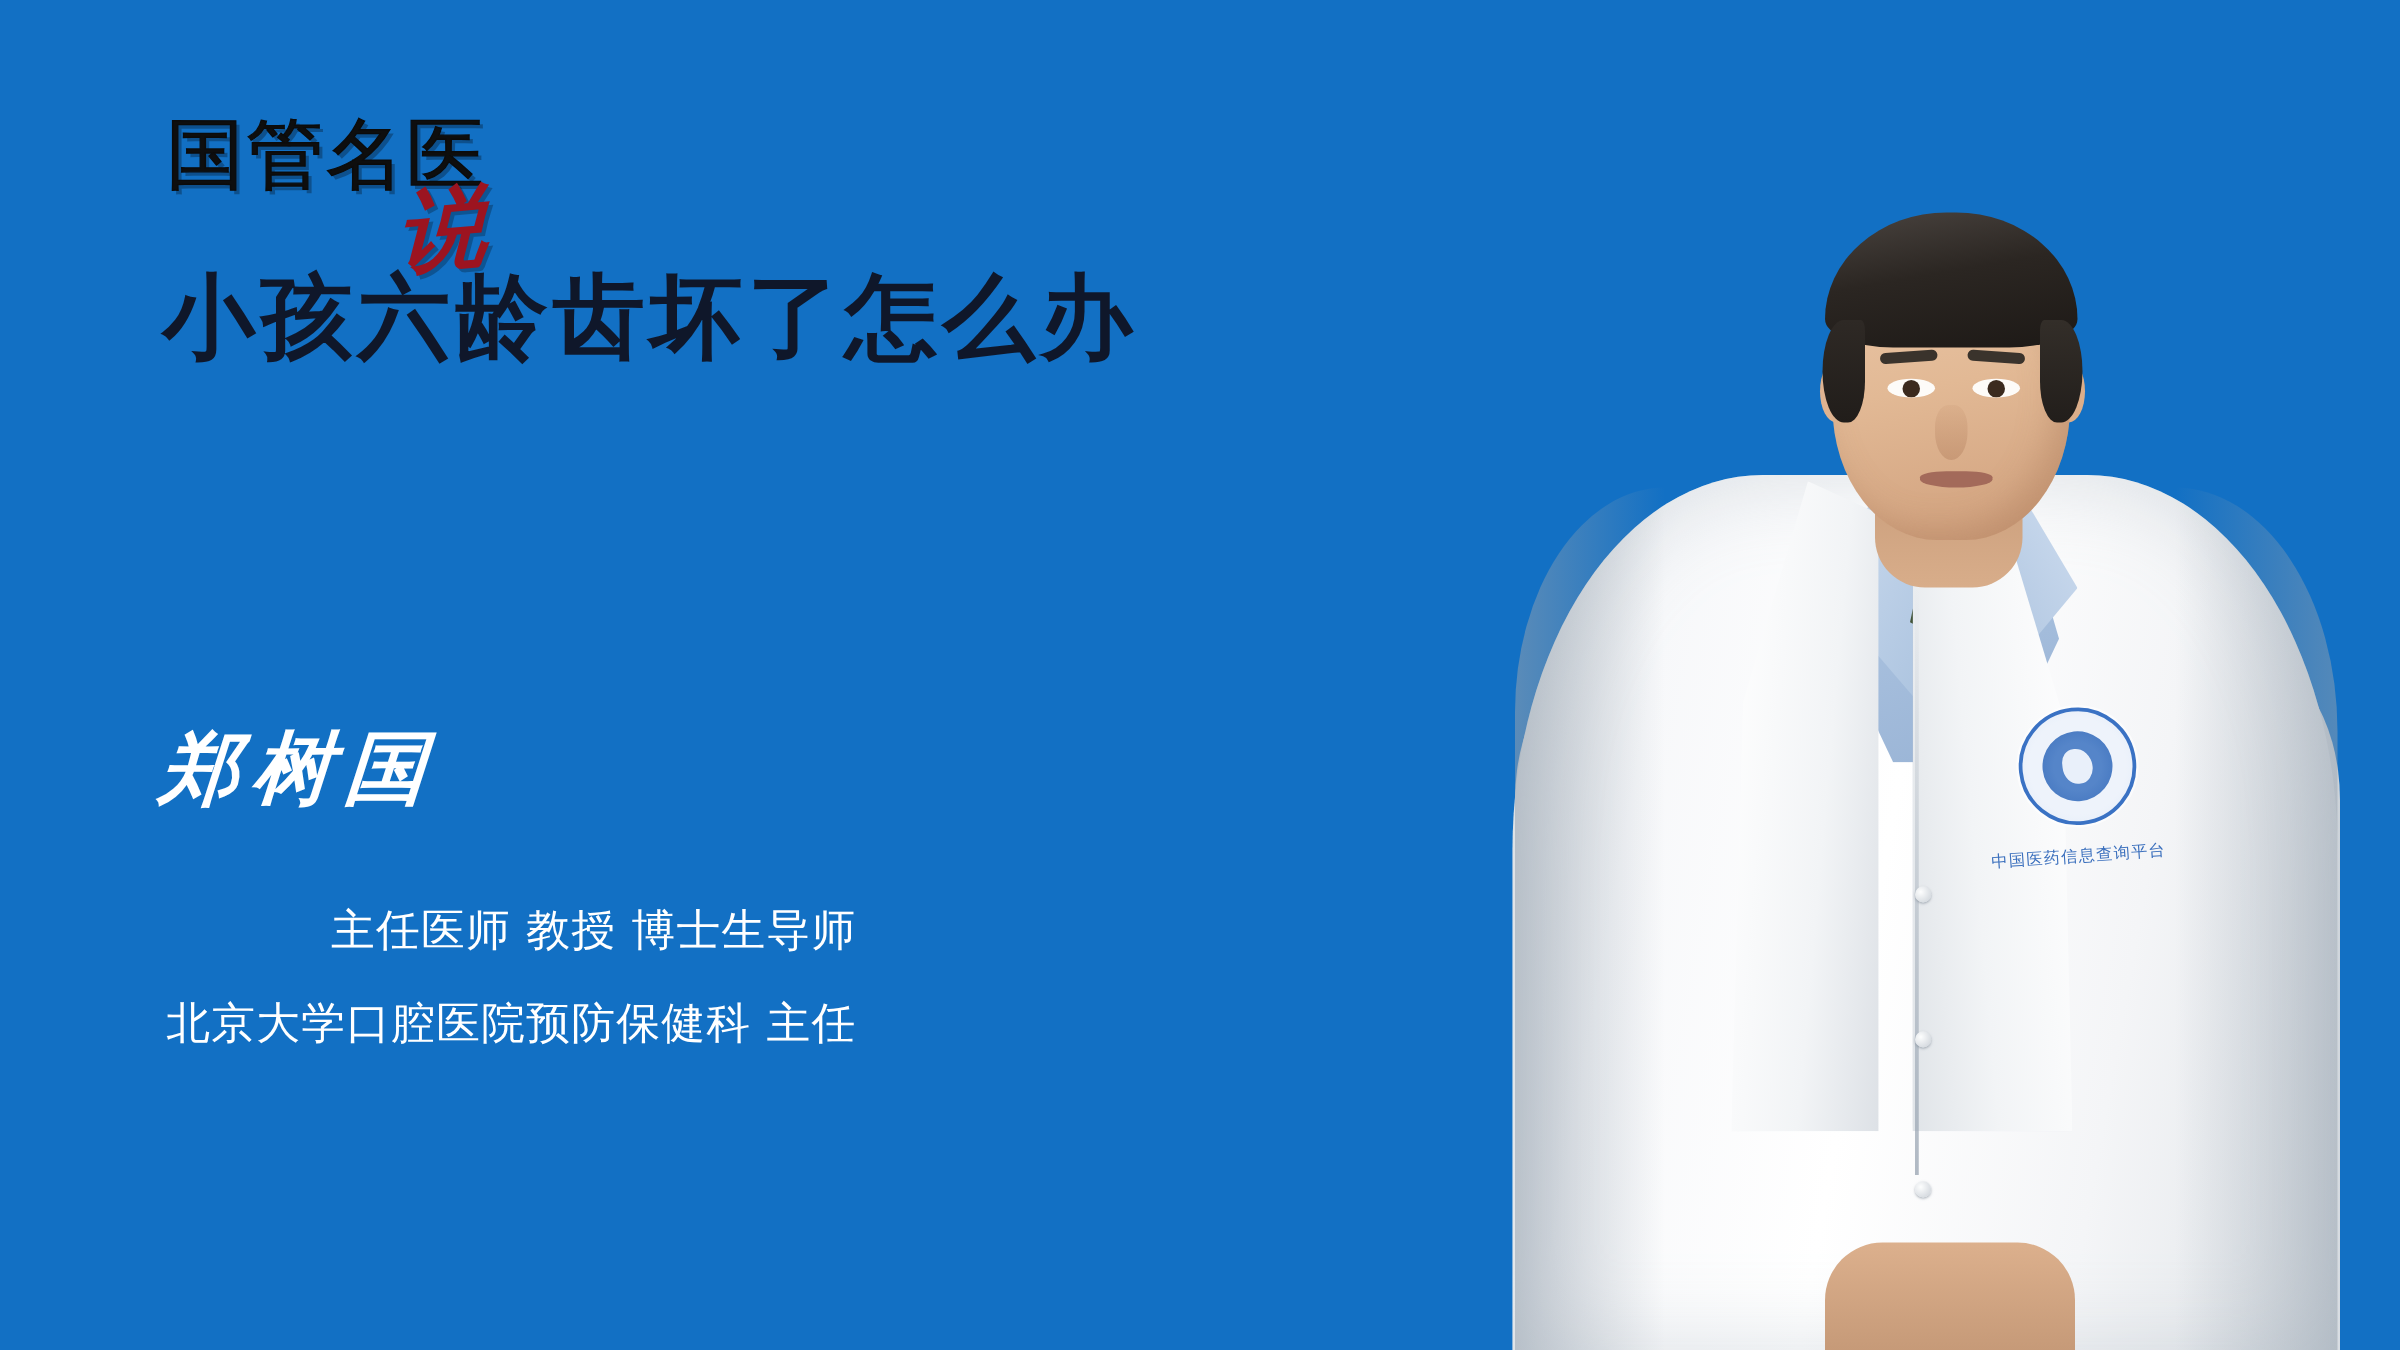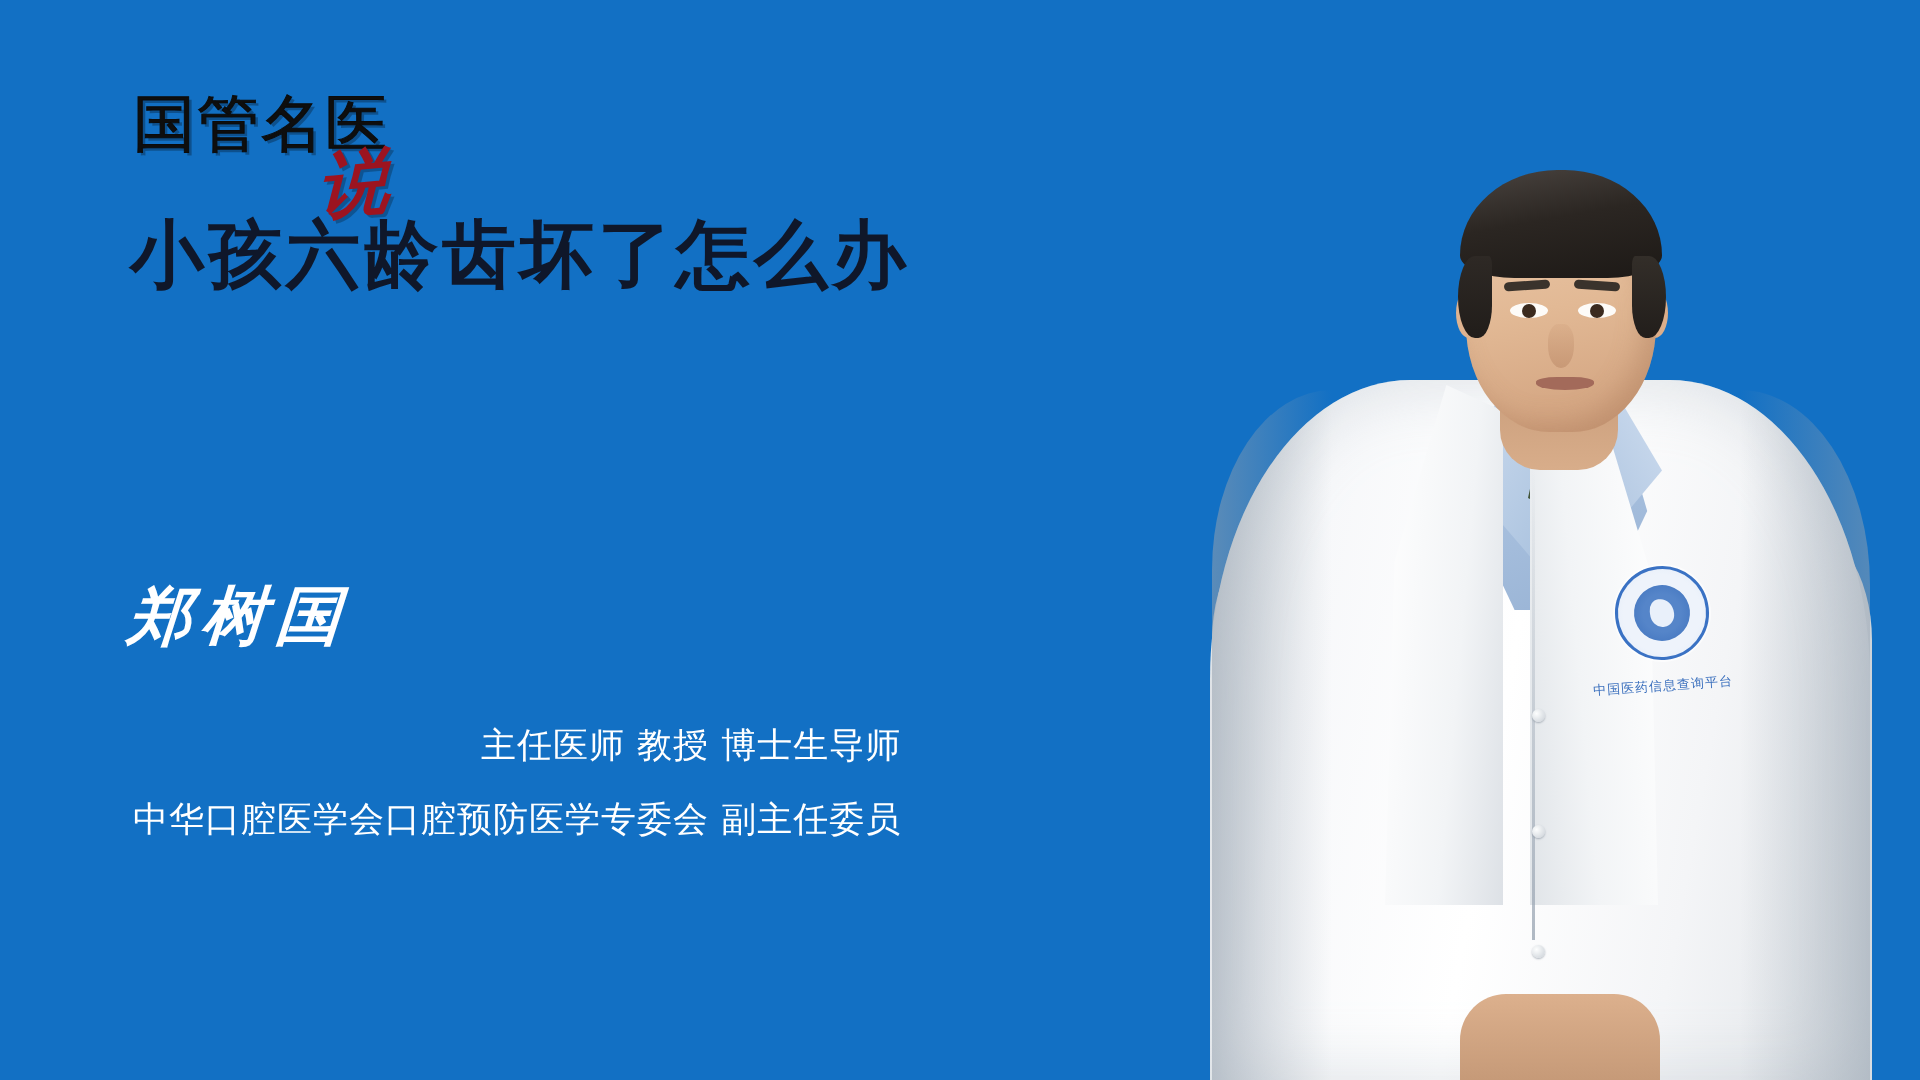--- a/index.html
+++ b/index.html
@@ -243,21 +243,21 @@
     <span class="logo-main">国管名医</span>
     <span class="logo-accent">说</span>
   </div>
 
   <div class="title">小孩六龄齿坏了怎么办</div>
 
   <div class="doctor-name">郑树国</div>
 
   <div class="credentials">
     <div class="cred-line">主任医师  教授  博士生导师</div>
-    <div class="cred-line">中华口腔医学会口腔预防医学专委会  副主任委员</div>
+    <div class="cred-line">北京大学口腔医院预防保健科  主任</div>
   </div>
 
   <div class="portrait">
     <div class="sleeve-l"></div>
     <div class="sleeve-r"></div>
     <div class="coat"></div>
     <div class="coat-shadow-l"></div>
     <div class="coat-shadow-r"></div>
 
     <div class="shirt"></div>

